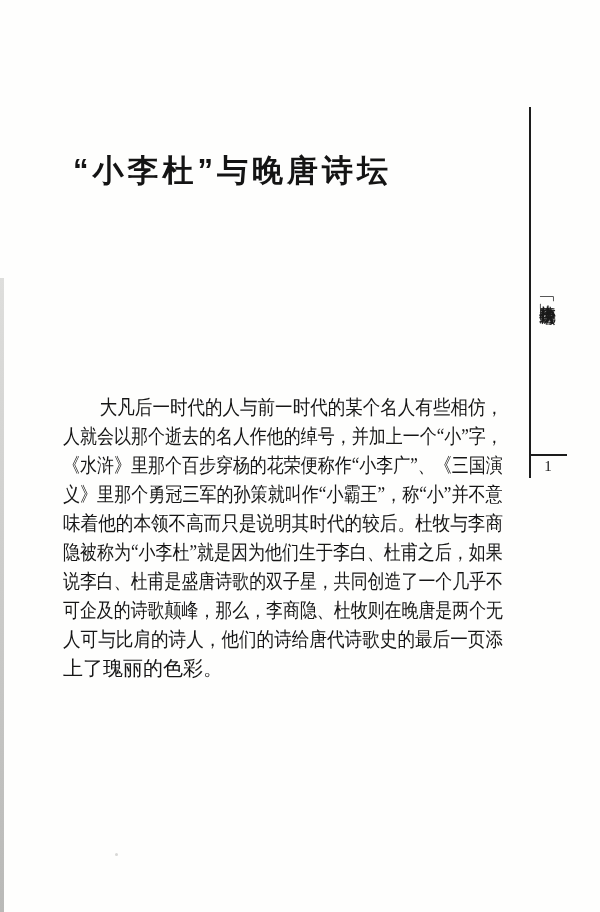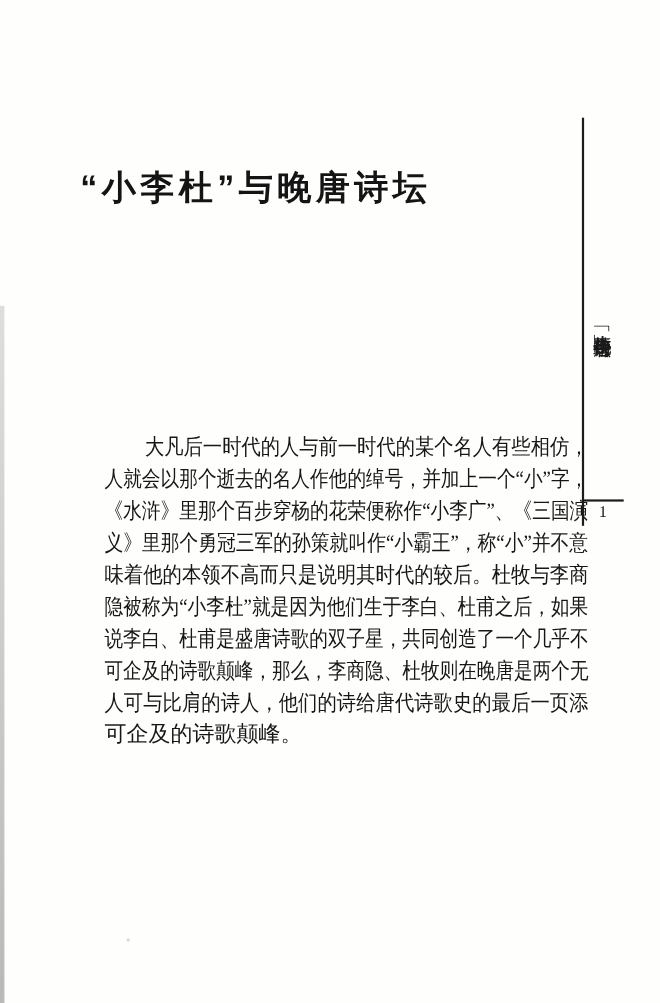--- a/index.html
+++ b/index.html
@@ -38,21 +38,20 @@
     color: #141414;
     white-space: nowrap;
   }
   
   .body-block {
     position: absolute;
     left: 63px; top: 393px;
     width: 440px;
     font-size: 20px;
     color: #161616;
-    margin-left: 32px;
   }
   .line {
     height: 29px;
     line-height: 29px;
     white-space: nowrap;
     text-align: justify;
     text-align-last: justify;
   }
   .line.indent { padding-left: 42px; }
   .line.end { text-align-last: left; }
@@ -103,21 +102,21 @@
     <div class="para">
       <div class="line fit indent" style="transform-origin: left center; transform: scaleX(0.876494);">大凡后一时代的人与前一时代的某个名人有些相仿，</div>
       <div class="line fit" style="transform-origin: left center; transform: scaleX(0.849421);">人就会以那个逝去的名人作他的绰号，并加上一个“小”字，</div>
       <div class="line fit" style="transform-origin: left center; transform: scaleX(0.849421);">《水浒》里那个百步穿杨的花荣便称作“小李广”、《三国演</div>
       <div class="line fit" style="transform-origin: left center; transform: scaleX(0.852713);">义》里那个勇冠三军的孙策就叫作“小霸王”，称“小”并不意</div>
       <div class="line fit" style="transform-origin: left center; transform: scaleX(0.88);">味着他的本领不高而只是说明其时代的较后。杜牧与李商</div>
       <div class="line fit" style="transform-origin: left center; transform: scaleX(0.849421);">隐被称为“小李杜”就是因为他们生于李白、杜甫之后，如果</div>
       <div class="line fit" style="transform-origin: left center; transform: scaleX(0.846154);">说李白、杜甫是盛唐诗歌的双子星，共同创造了一个几乎不</div>
       <div class="line fit" style="transform-origin: left center; transform: scaleX(0.846154);">可企及的诗歌颠峰，那么，李商隐、杜牧则在晚唐是两个无</div>
       <div class="line fit" style="transform-origin: left center; transform: scaleX(0.88);">人可与比肩的诗人，他们的诗给唐代诗歌史的最后一页添</div>
-      <div class="line fit end">可企及的诗歌颠峰。</div>
+      <div class="line fit end">上了瑰丽的色彩。</div>
     </div>
   </div>
 
   <div class="side-rule"></div>
   <div class="side-title">「小李杜」与晚唐诗坛</div>
   <div class="side-tick"></div>
   <div class="page-num">1</div>
 
 </div>
 

